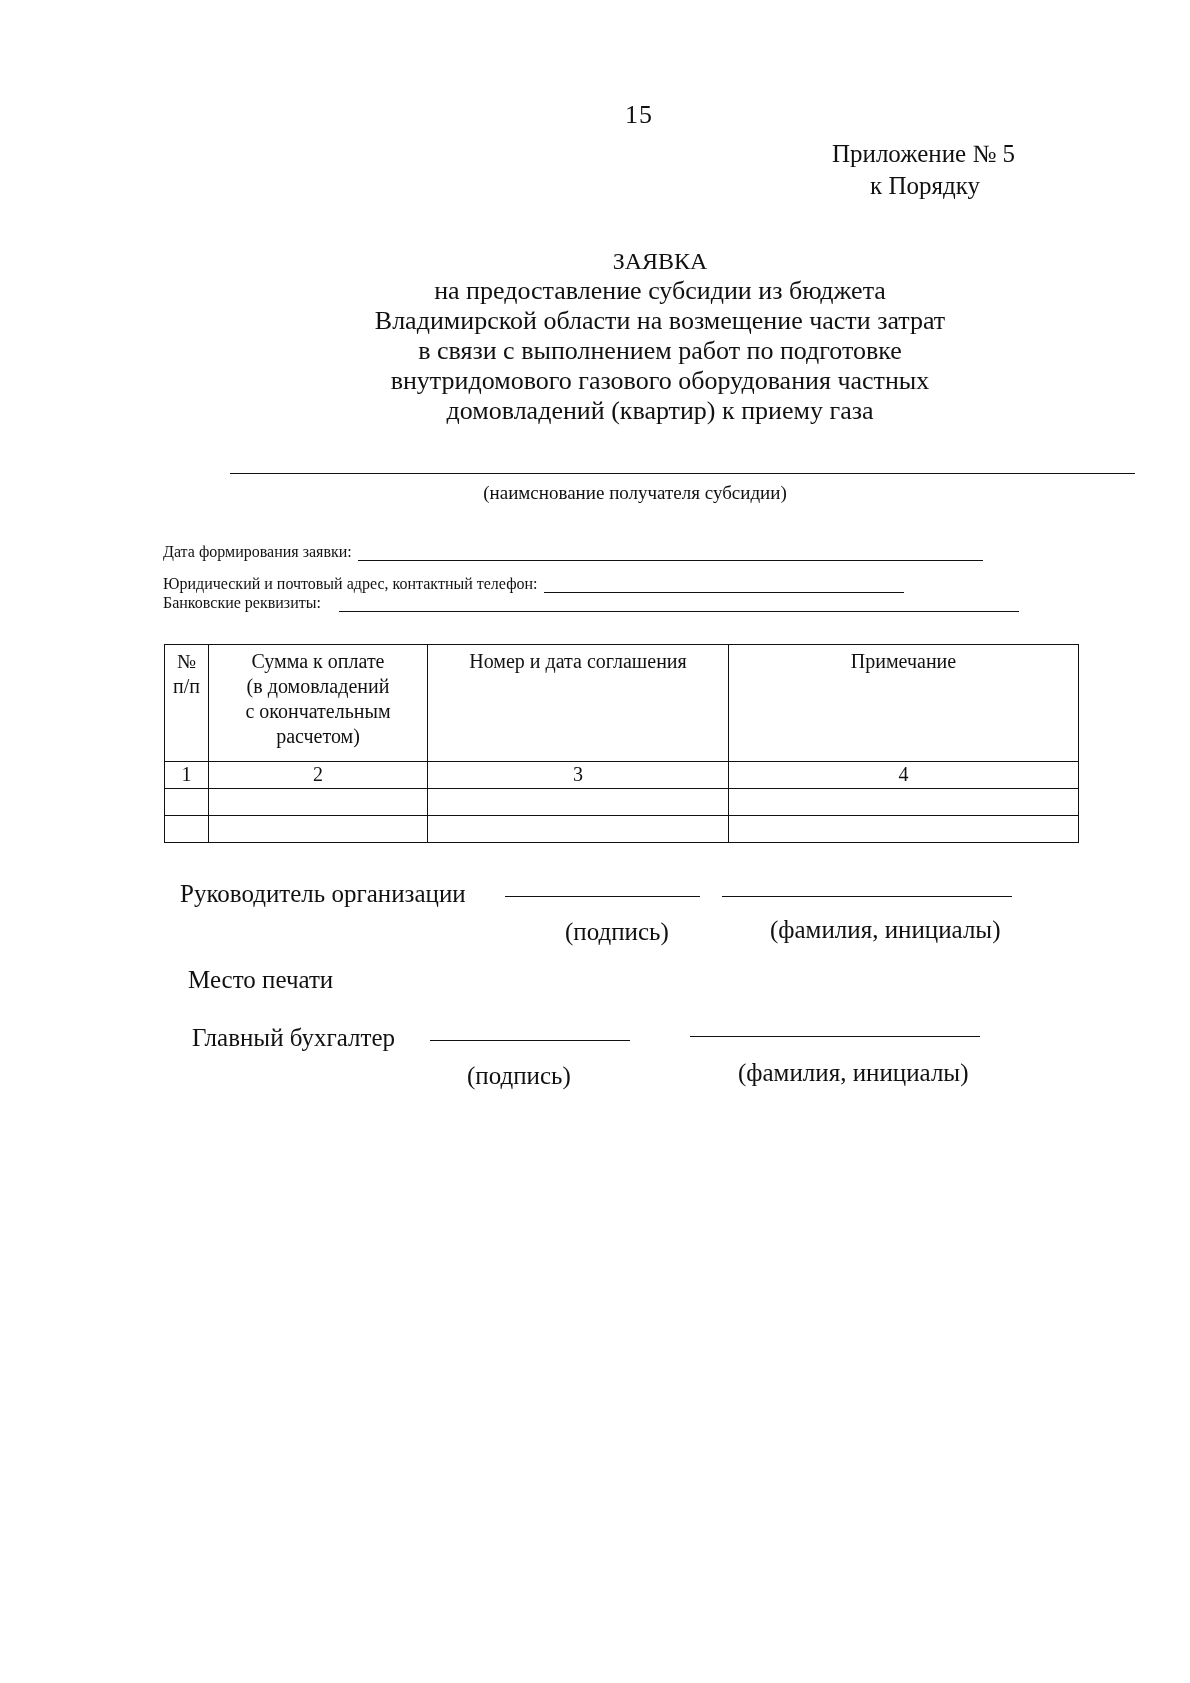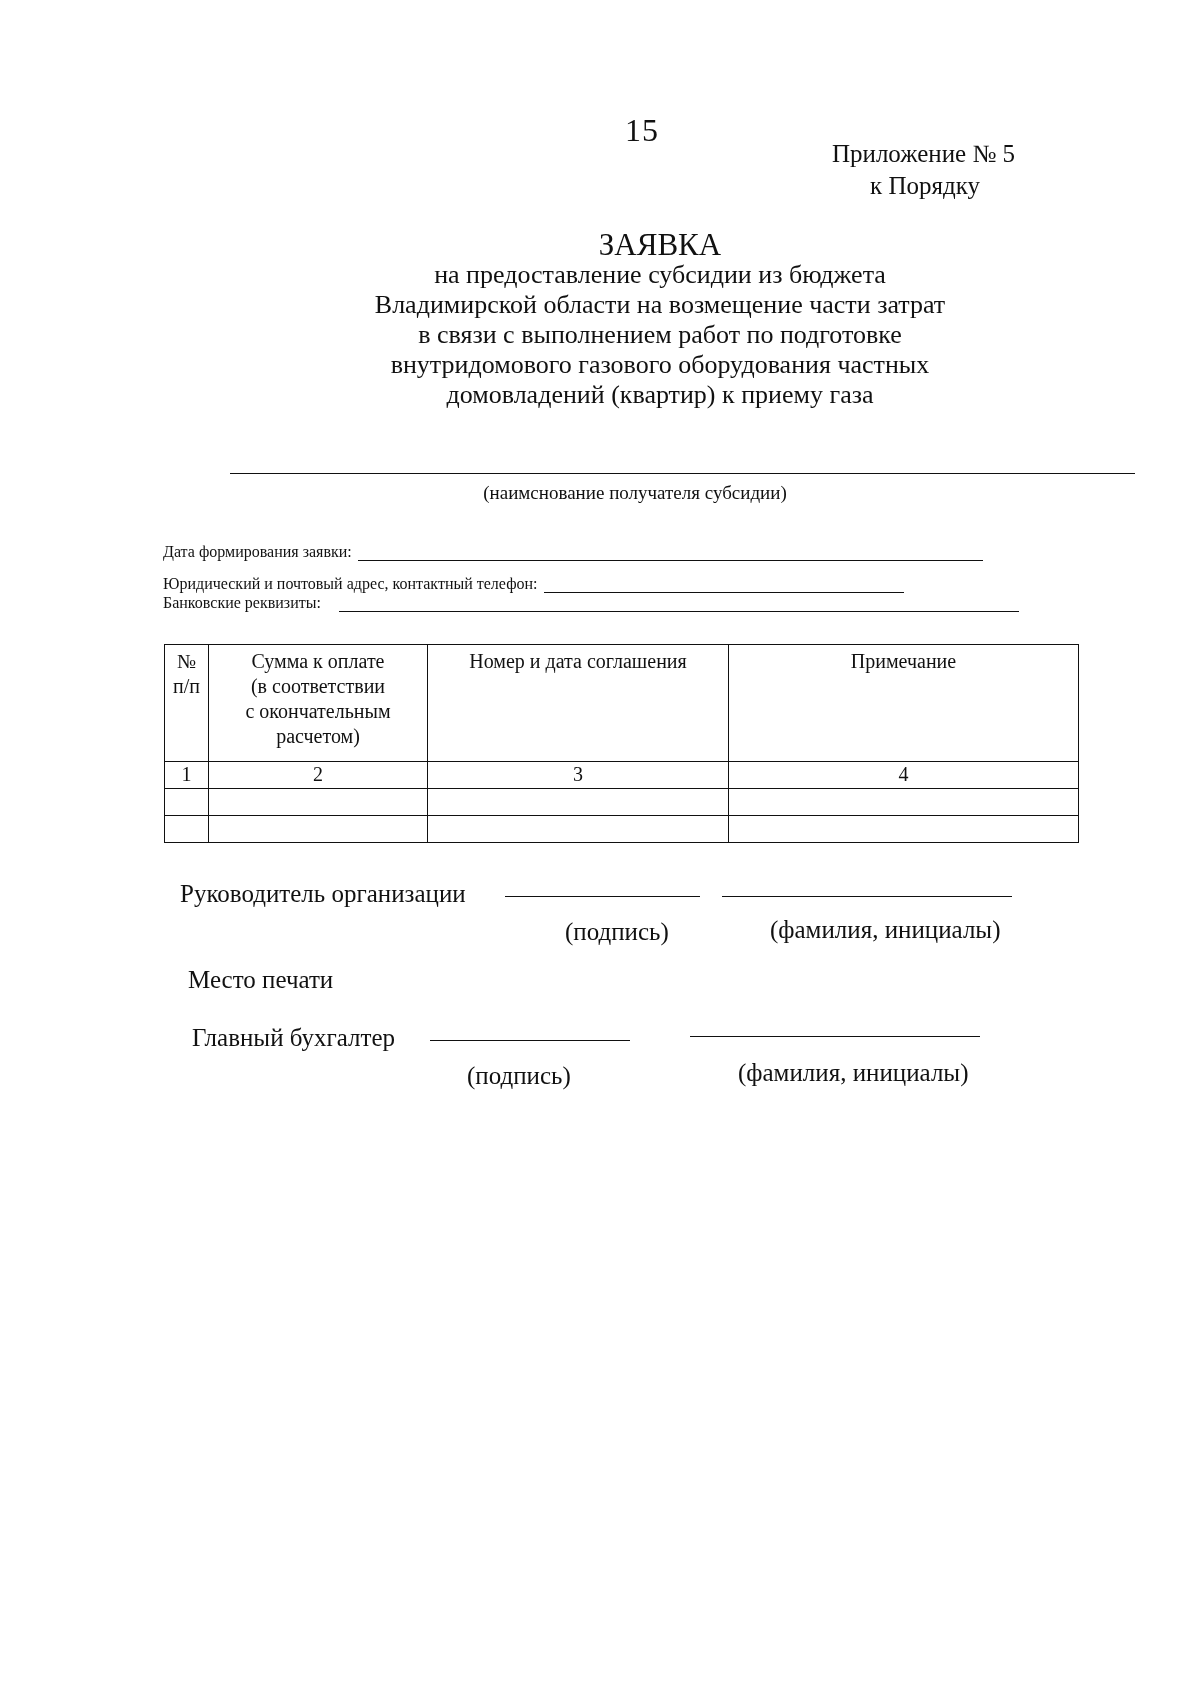--- a/index.html
+++ b/index.html
@@ -10,42 +10,42 @@
     body {
       width: 1190px;
       height: 1683px;
       position: relative;
       overflow: hidden;
       font-family: "Liberation Serif", "DejaVu Serif", serif;
       color: #111111;
     }
     .abs { position: absolute; }
     .page-number {
-      left: 625px; top: 112px;
-      font-size: 32px;
+      left: 625px; top: 100px;
+      font-size: 26px;
       letter-spacing: 1px;
     }
     .appendix {
       left: 780px; top: 138px;
       width: 260px;
       text-align: center;
       font-size: 25px;
       line-height: 32px;
     }
     .appendix .line1 { display: block; text-align: right; padding-right: 25px; }
     .appendix .line2 { display: block; text-align: right; padding-right: 60px; }
 
     .doc-title {
       left: 300px; top: 230px;
       width: 720px;
       text-align: center;
       font-size: 26px;
       line-height: 30px;
     }
-    .doc-title .heading { display: block; font-size: 31px; margin-bottom: 0; }
+    .doc-title .heading { display: block; font-size: 24px; margin-bottom: 0; margin-top: 16px; }
     .doc-title .sub { display: block; }
 
     .recipient-line {
       left: 230px; top: 473px;
       width: 905px; height: 0;
       border-top: 1.5px solid #111;
     }
     .recipient-caption {
       left: 230px; top: 482px;
       width: 810px;
@@ -144,21 +144,21 @@
 
 <table class="abs grid">
   <tbody>
       <tr class="hdr">
     <th class="col1">
       <div>№</div>
       <div>п/п</div>
     </th>
     <th class="col2">
       <div>Сумма к оплате</div>
-      <div>(в соответствии</div>
+      <div>(в домовладений</div>
       <div>с окончательным</div>
       <div>расчетом)</div>
     </th>
     <th class="col3">Номер и дата соглашения</th>
     <th class="col4">Примечание</th>
   </tr>
   <tr class="num-row">
     <td>1</td>
     <td>2</td>
     <td>3</td>

